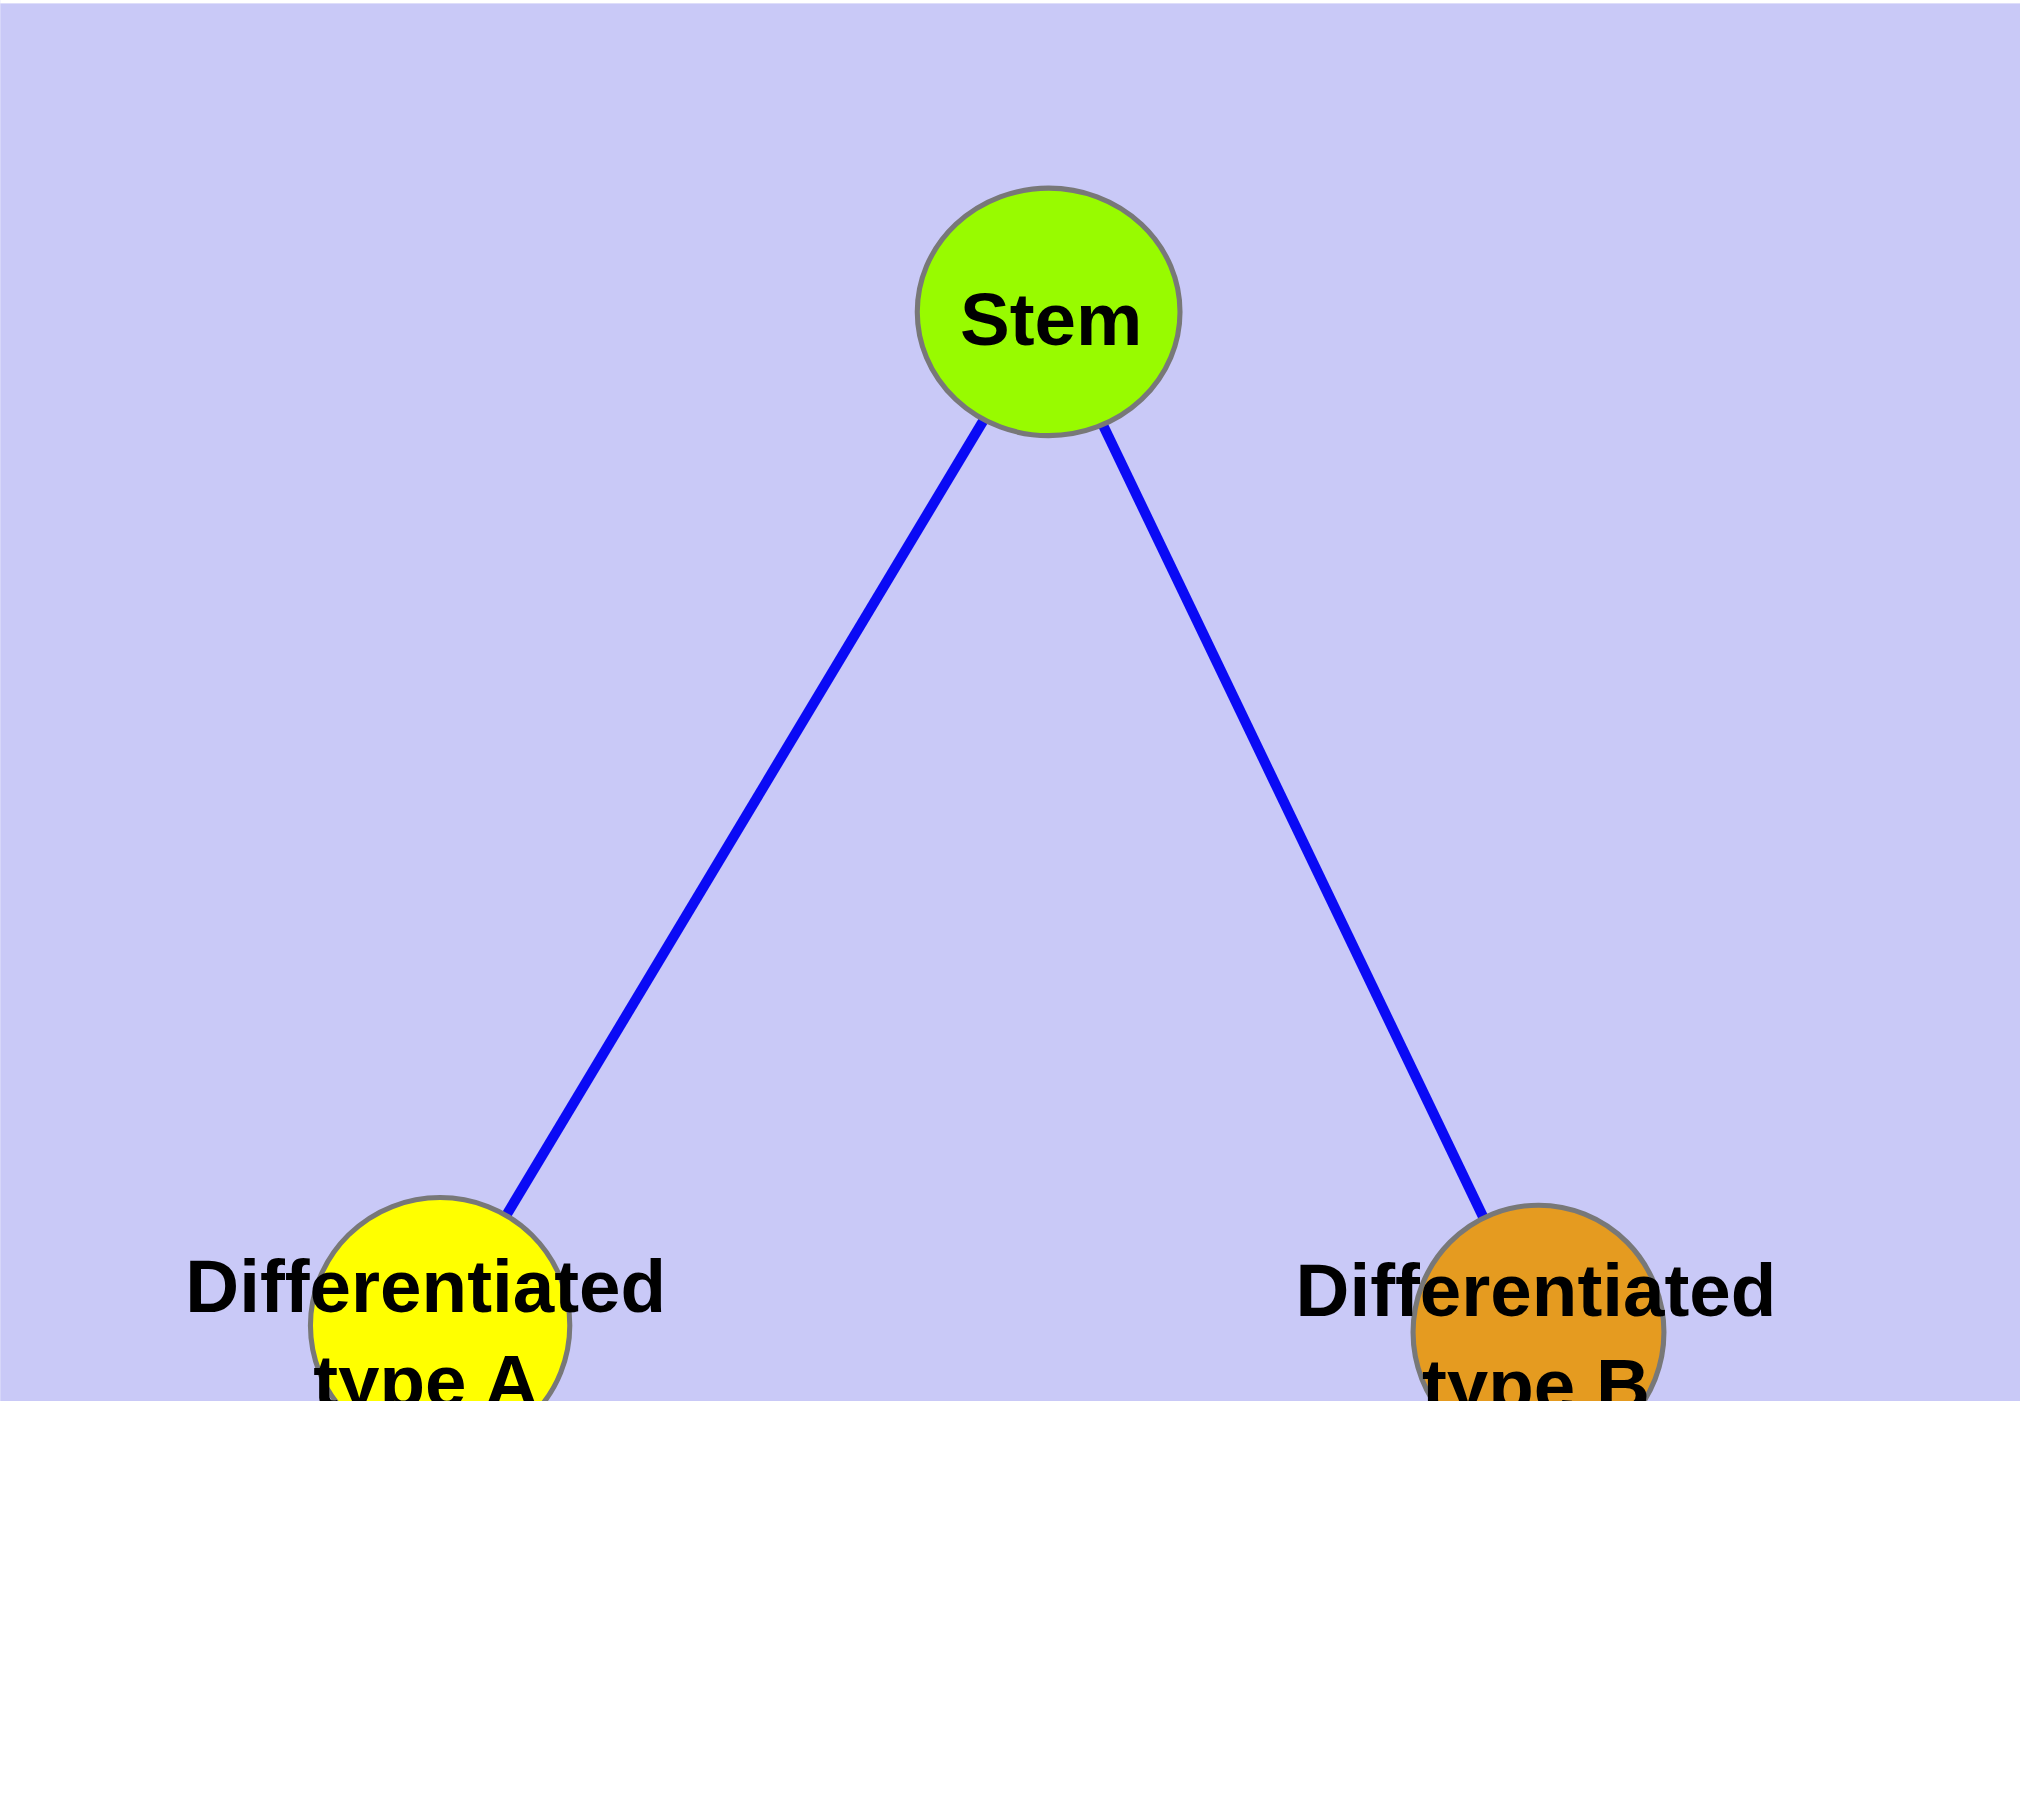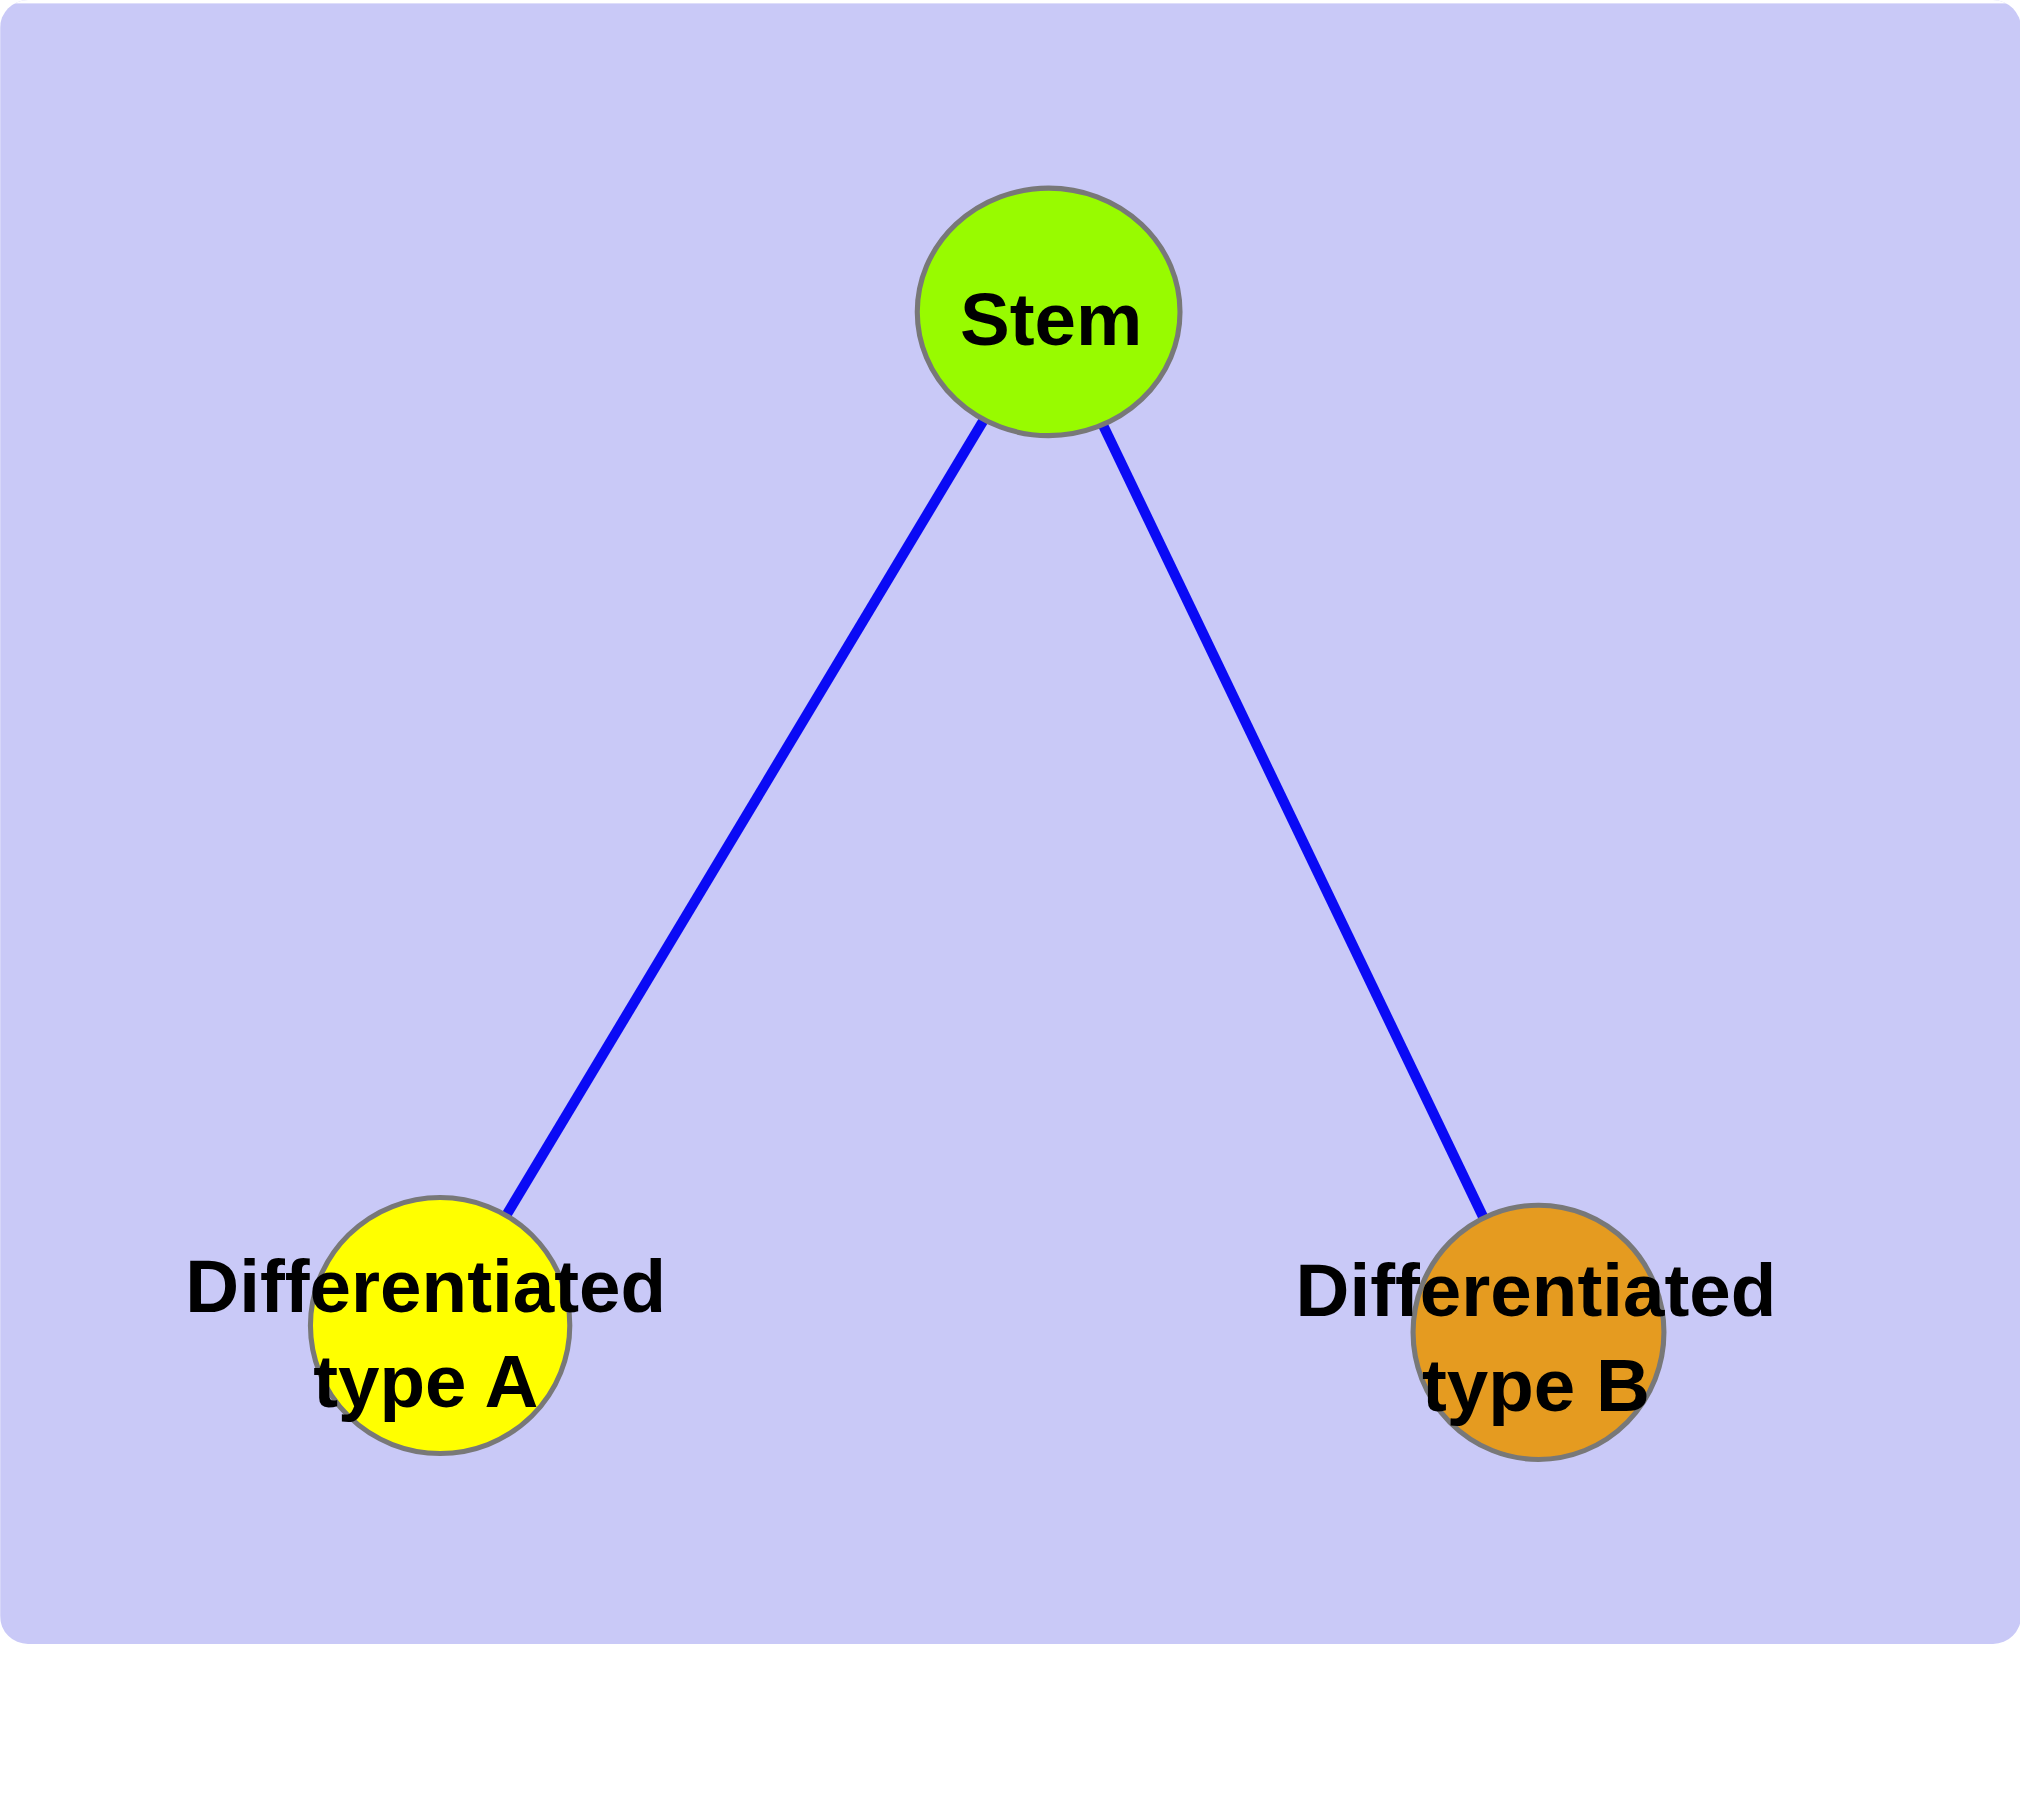--- a/index.html
+++ b/index.html
@@ -3,24 +3,23 @@
 <meta charset="utf-8">
 <style>
   html, body {
     margin: 0;
     padding: 0;
     background: #ffffff;
   }
   .stage {
     position: relative;
     width: 2021px;
-    height: 1644px;
+    height: 1401px;
     overflow: hidden;
     font-family: "Liberation Sans", sans-serif;
-    border-radius: 28px;
   }
   .stage svg {
     position: absolute;
     inset: 0;
     display: block;
   }
   .node-label {
     font-family: "Liberation Sans", sans-serif;
     font-weight: 700;
     font-size: 88px;

